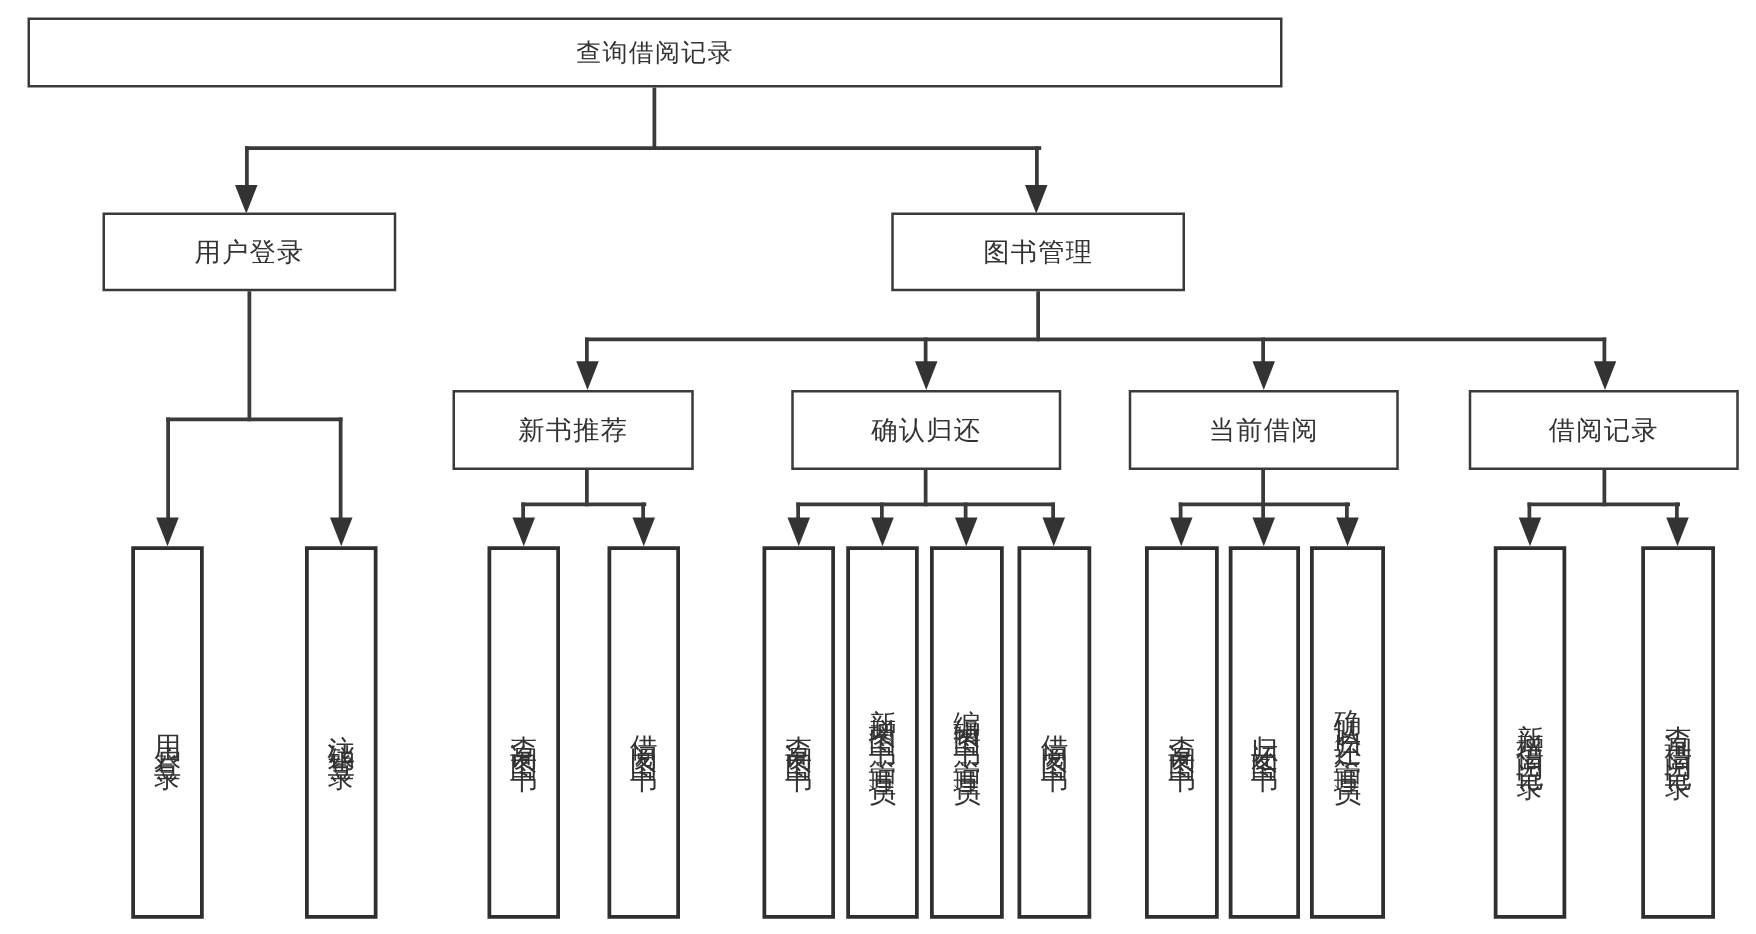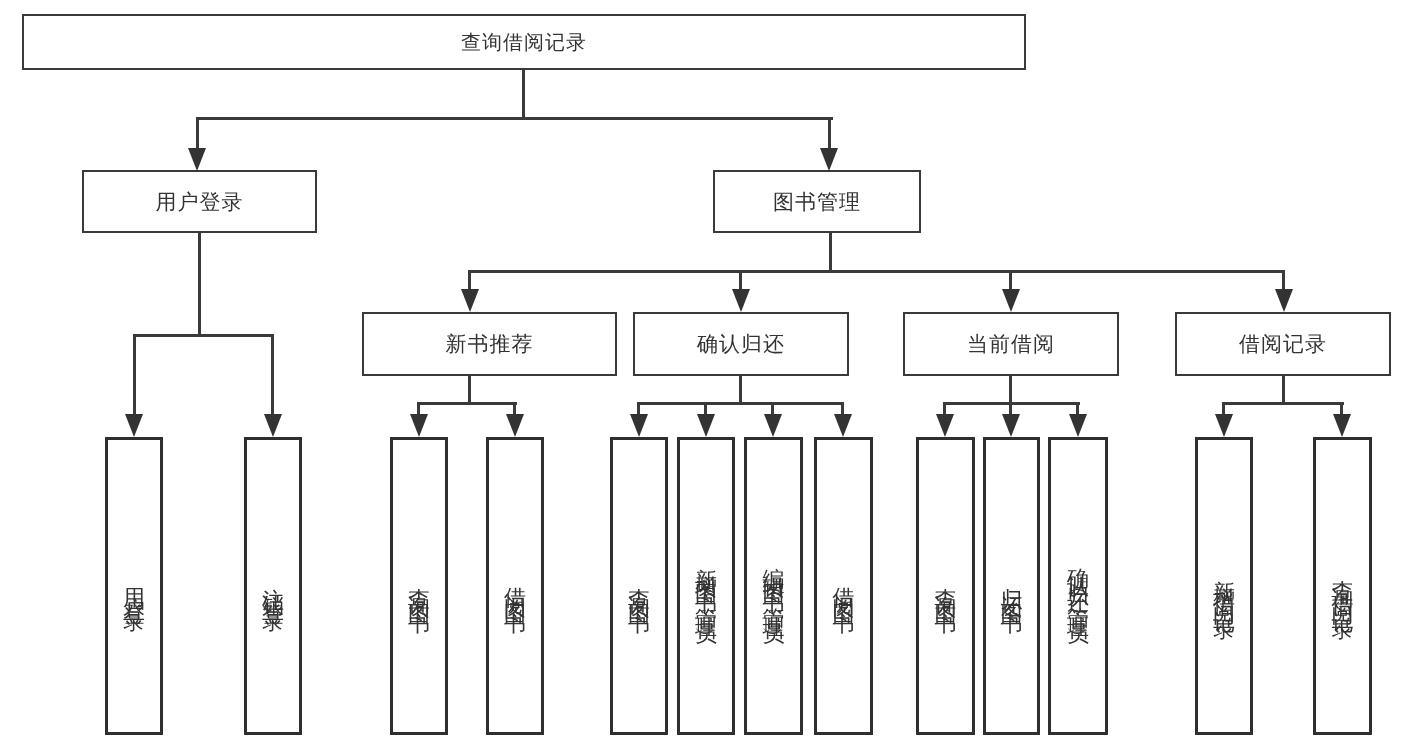--- a/index.html
+++ b/index.html
@@ -85,21 +85,21 @@
   <div class="vline" style="left:522px; top:70px; height:50px;"></div>
   <div class="hline" style="left:196px; top:117px; width:637px;"></div>
   <div class="vline" style="left:196px; top:117px; height:34px;"></div>
   <div class="arrow" style="left:188px; top:148px;"></div>
   <div class="vline" style="left:828px; top:117px; height:34px;"></div>
   <div class="arrow" style="left:820px; top:148px;"></div>
 
   <div class="box" style="left:82px; top:170px; width:235px; height:63px;">
     <span class="lbl">用户登录</span>
   </div>
-  <div class="box" style="left:713px; top:170px; width:208px; height:63px;">
+  <div class="box" style="left:713px; top:170px; width:235px; height:63px;">
     <span class="lbl">图书管理</span>
   </div>
 
   <div class="vline" style="left:198px; top:233px; height:104px;"></div>
   <div class="hline" style="left:133px; top:334px; width:141px;"></div>
   <div class="vline" style="left:133px; top:334px; height:82px;"></div>
   <div class="arrow" style="left:125px; top:414px;"></div>
   <div class="vline" style="left:271px; top:334px; height:82px;"></div>
   <div class="arrow" style="left:264px; top:414px;"></div>
 
@@ -107,21 +107,21 @@
   <div class="hline" style="left:468px; top:270px; width:817px;"></div>
   <div class="vline" style="left:468px; top:270px; height:22px;"></div>
   <div class="arrow" style="left:461px; top:289px;"></div>
   <div class="vline" style="left:739px; top:270px; height:22px;"></div>
   <div class="arrow" style="left:732px; top:289px;"></div>
   <div class="vline" style="left:1009px; top:270px; height:22px;"></div>
   <div class="arrow" style="left:1002px; top:289px;"></div>
   <div class="vline" style="left:1282px; top:270px; height:22px;"></div>
   <div class="arrow" style="left:1275px; top:289px;"></div>
 
-  <div class="box" style="left:362px; top:312px; width:255px; height:64px;">
+  <div class="box" style="left:362px; top:312px; width:193px; height:64px;">
     <span class="lbl">新书推荐</span>
   </div>
   <div class="box" style="left:633px; top:312px; width:216px; height:64px;">
     <span class="lbl">确认归还</span>
   </div>
   <div class="box" style="left:903px; top:312px; width:216px; height:64px;">
     <span class="lbl">当前借阅</span>
   </div>
   <div class="box" style="left:1175px; top:312px; width:216px; height:64px;">
     <span class="lbl">借阅记录</span>

